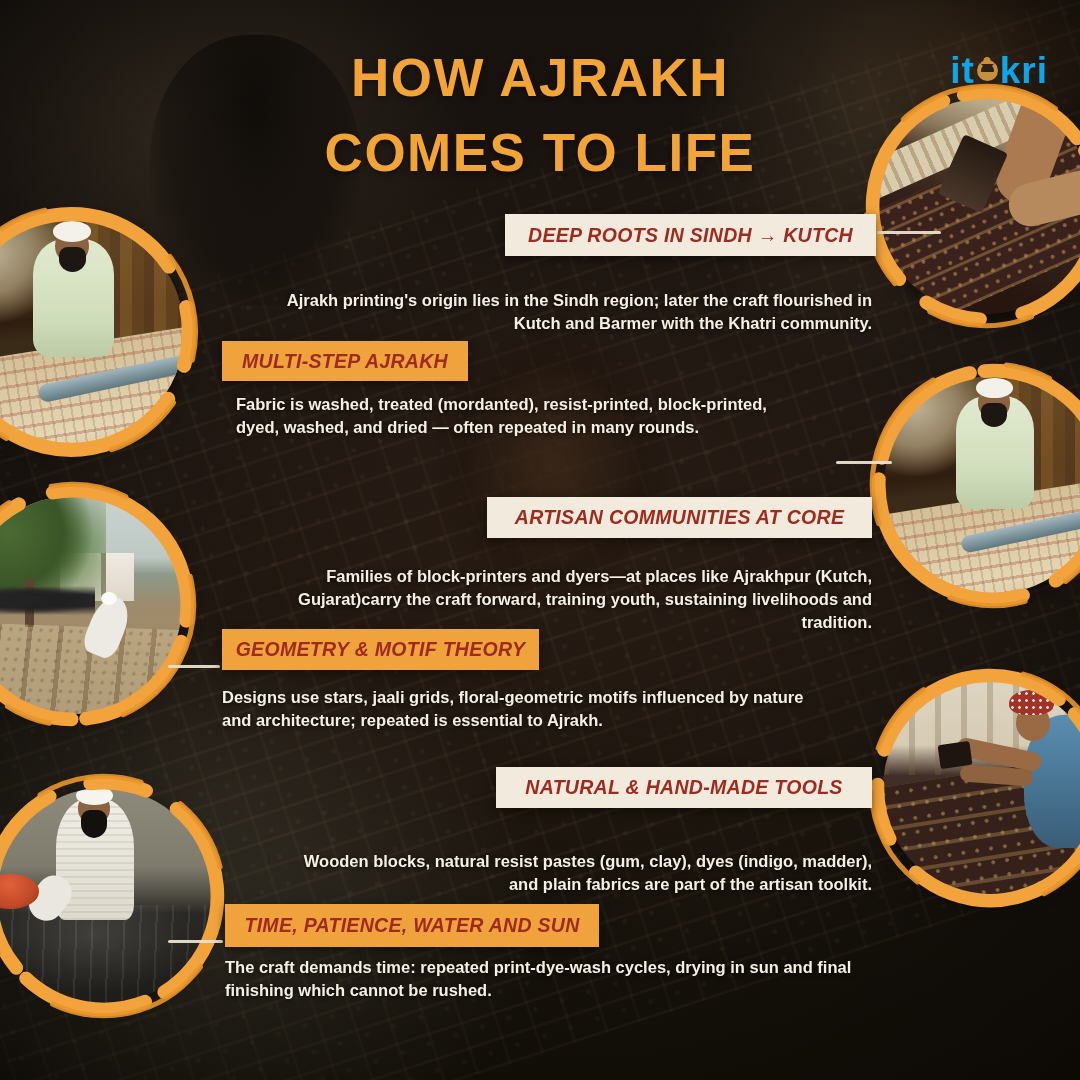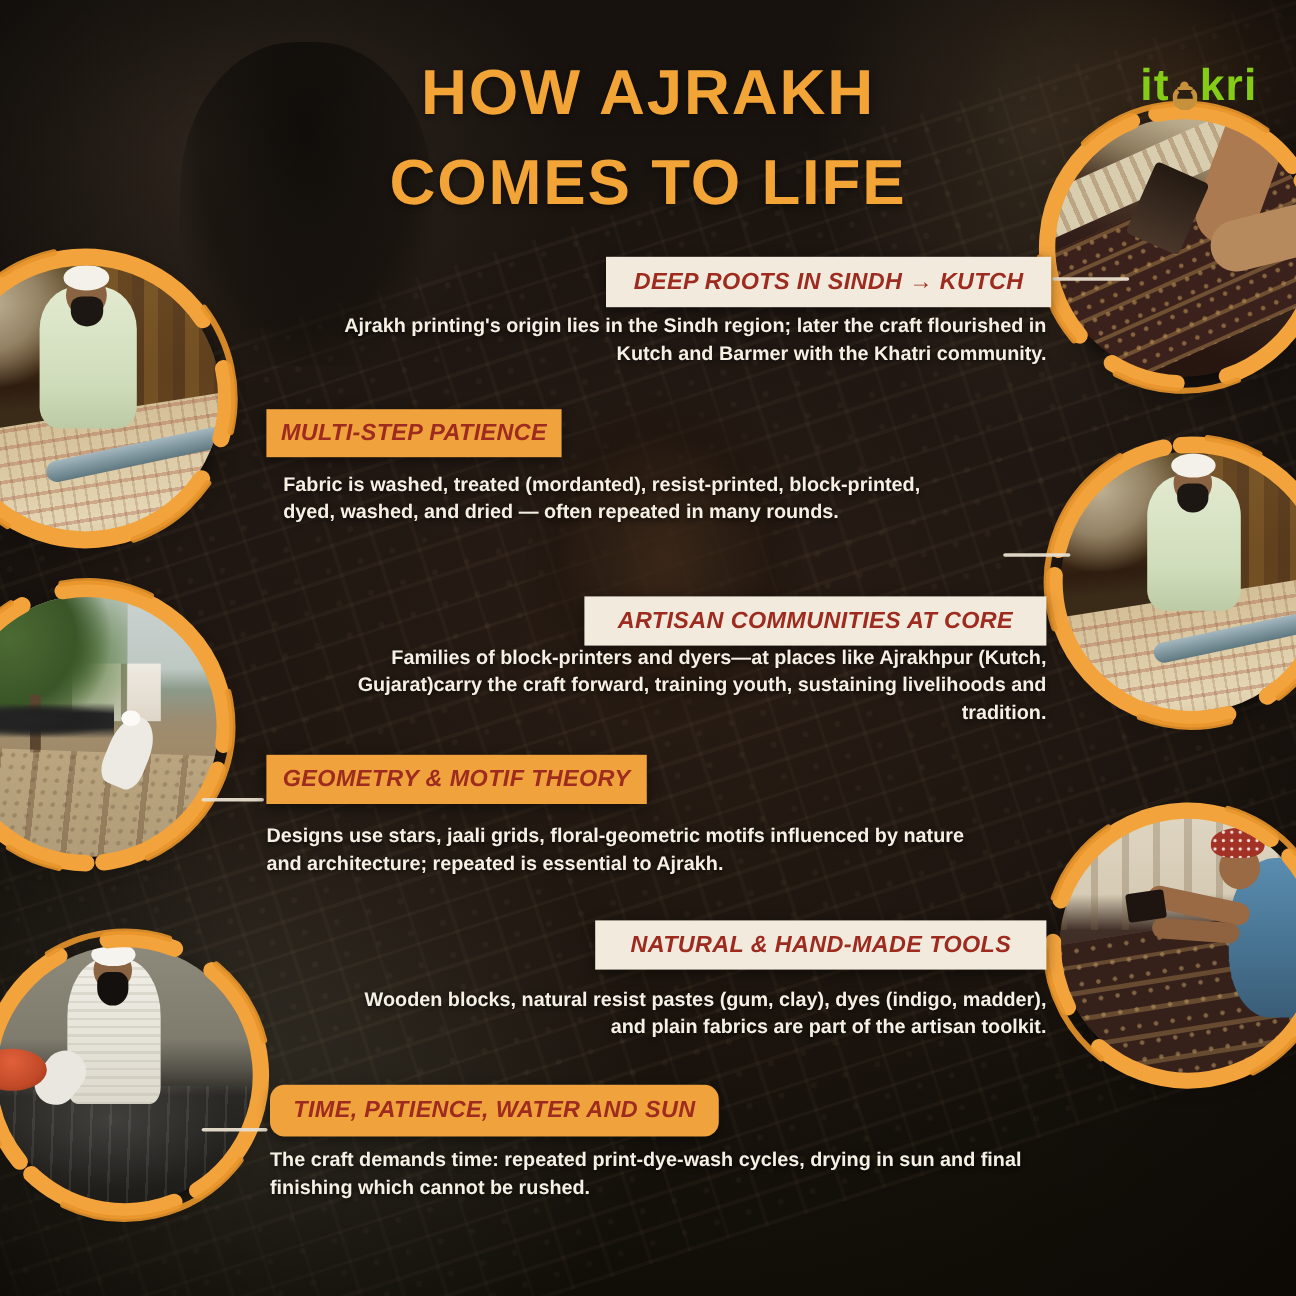--- a/index.html
+++ b/index.html
@@ -33,49 +33,49 @@
   .bg-woodblock { position:absolute; left:438px; top:330px; width:230px; height:270px;
     background:radial-gradient(ellipse at 50% 50%, rgba(60,40,24,.85), rgba(32,21,13,.5) 55%, transparent 78%);
   }
   .vignette { position:absolute; inset:0;
     background:radial-gradient(ellipse at 52% 44%, transparent 55%, rgba(4,3,2,.52) 100%);
   }
   
   .title { position:absolute; left:250px; top:40px; width:580px; text-align:center;
     font-size:53px; font-weight:bold; letter-spacing:1.5px; color:#F2A437; line-height:1.42;
     text-shadow:0 2px 6px rgba(0,0,0,.45); z-index:6; }
-  .brand { position:absolute; top:50px; right:32px; z-index:6; display:flex; align-items:flex-end;
-    font-size:37px; font-weight:bold; color:#84cc16; letter-spacing:1px; }
+  .brand { position:absolute; top:50px; right:32px; z-index:6; display:flex; align-items:flex-start;
+    font-size:37px; font-weight:bold; color:#0ea5e9; letter-spacing:1px; }
   .logo-o { position:relative; display:inline-block; width:21px; height:21px; margin:10px 2px 0 2px;
     border:4px solid #C6913C; border-top-color:transparent; border-radius:50%;
     background:linear-gradient(to top, #C6913C 42%, transparent 42%); }
   .logo-o::after { content:""; position:absolute; top:-7px; left:50%; transform:translateX(-50%);
     width:7px; height:7px; border-radius:50%; background:#C6913C; }
   
   .hdr { position:absolute; z-index:6; display:flex; align-items:center; justify-content:center;
     font-style:italic; font-weight:bold; font-size:19.5px; letter-spacing:.3px; color:#9D2B1F;
     box-shadow:0 3px 10px rgba(0,0,0,.45); }
   .hdr.cream { background:#F2EBDD; }
   .hdr.orange { background:#F0A23C; }
   .para { position:absolute; z-index:6; font-weight:bold; font-size:16.5px; line-height:1.4;
     color:#F6F0E4; text-shadow:0 1px 4px rgba(0,0,0,.75); }
-  .para.right { text-align:right; }
+  .para.right { text-align:right;margin-top:28px; }
   .para.left { text-align:left; }
   
   .hdr-s0 { left:505px; top:214px; width:371px; height:42px; }
   .par-s0 { left:272px; top:261px; width:600px; }
   .hdr-s1 { left:222px; top:341px; width:246px; height:40px; }
   .par-s1 { left:236px; top:393px; width:572px; }
   .hdr-s2 { left:487px; top:473px; width:385px; height:41px;margin-top:24px; }
   .par-s2 { left:277px; top:537px; width:595px; }
   .hdr-s3 { left:222px; top:629px; width:317px; height:41px; }
   .par-s3 { left:222px; top:686px; width:596px; }
   .hdr-s4 { left:496px; top:767px; width:376px; height:41px;text-align:right; }
   .par-s4 { left:277px; top:822px; width:595px; }
-  .hdr-s5 { left:225px; top:904px; width:374px; height:43px;border-radius:12px; }
+  .hdr-s5 { left:225px; top:904px; width:374px; height:43px; }
   .par-s5 { left:225px; top:956px; width:648px; }
   
   .ln { position:absolute; height:3px; background:#E9DFCE; z-index:5; border-radius:2px; opacity:.95 }
   .ln1 { left:877px; top:231px; width:64px; }
   .ln2 { left:836px; top:461px; width:56px; }
   .ln3 { left:168px; top:665px; width:52px; background:#E9DFCE; }
   .ln4 { left:168px; top:940px; width:55px; }
   
   .photo { position:absolute; z-index:4; }
   .photo svg { position:absolute; inset:-12px; width:calc(100% + 24px); height:calc(100% + 24px); }
@@ -319,21 +319,21 @@
   </div>
 
   <div class="ln ln1"></div>
   <div class="ln ln2"></div>
   <div class="ln ln3"></div>
   <div class="ln ln4"></div>
 
   <div class="hdr cream hdr-s0">DEEP ROOTS IN SINDH → KUTCH</div>
   <div class="para right par-s0">Ajrakh printing's origin lies in the Sindh region; later the craft flourished in Kutch and Barmer with the Khatri community.</div>
 
-  <div class="hdr orange hdr-s1">MULTI-STEP PATIENCE</div>
+  <div class="hdr orange hdr-s1">MULTI-STEP AJRAKH</div>
   <div class="para left par-s1">Fabric is washed, treated (mordanted), resist-printed, block-printed, dyed, washed, and dried — often repeated in many rounds.</div>
 
   <div class="hdr cream hdr-s2">ARTISAN COMMUNITIES AT CORE</div>
   <div class="para right par-s2">Families of block-printers and dyers—at places like Ajrakhpur (Kutch, Gujarat)carry the craft forward, training youth, sustaining livelihoods and tradition.</div>
 
   <div class="hdr orange hdr-s3">GEOMETRY &amp; MOTIF THEORY</div>
   <div class="para left par-s3">Designs use stars, jaali grids, floral-geometric motifs influenced by nature and architecture; repeated is essential to Ajrakh.</div>
 
   <div class="hdr cream hdr-s4">NATURAL &amp; HAND-MADE TOOLS</div>
   <div class="para right par-s4">Wooden blocks, natural resist pastes (gum, clay), dyes (indigo, madder), and plain fabrics are part of the artisan toolkit.</div>

